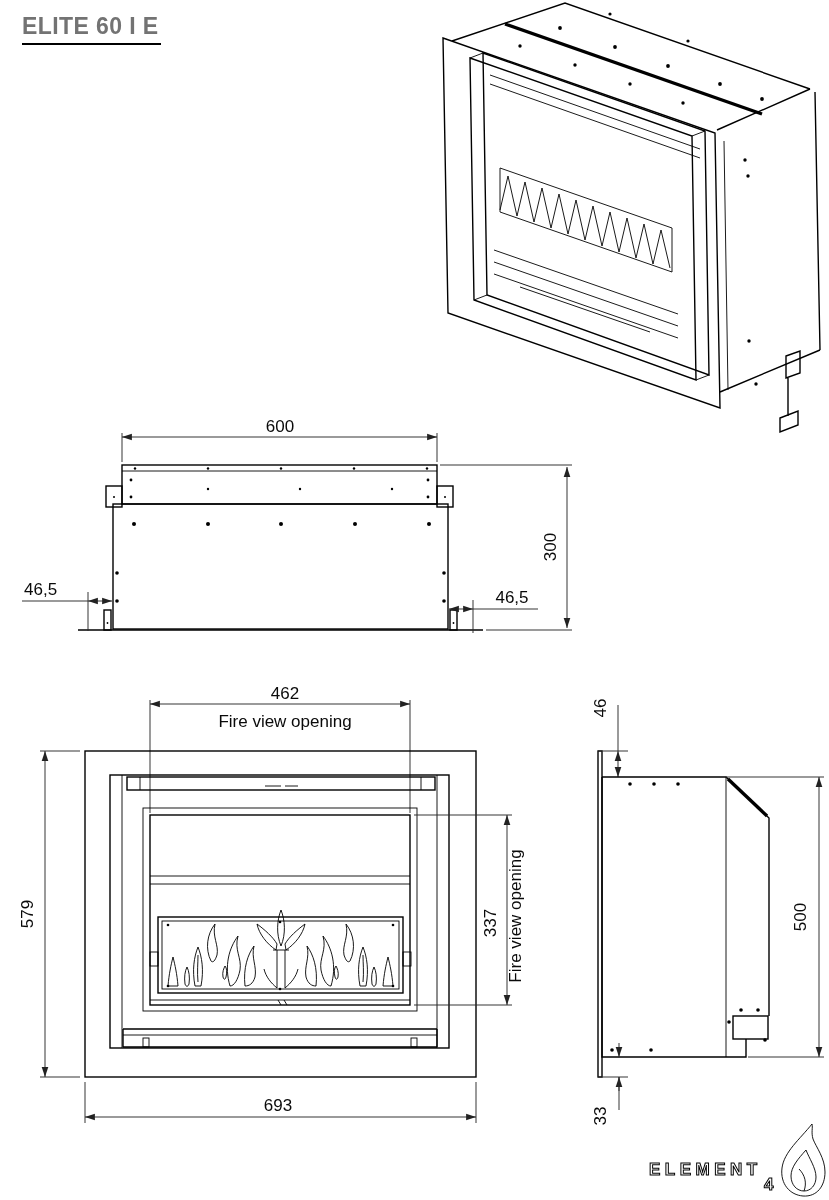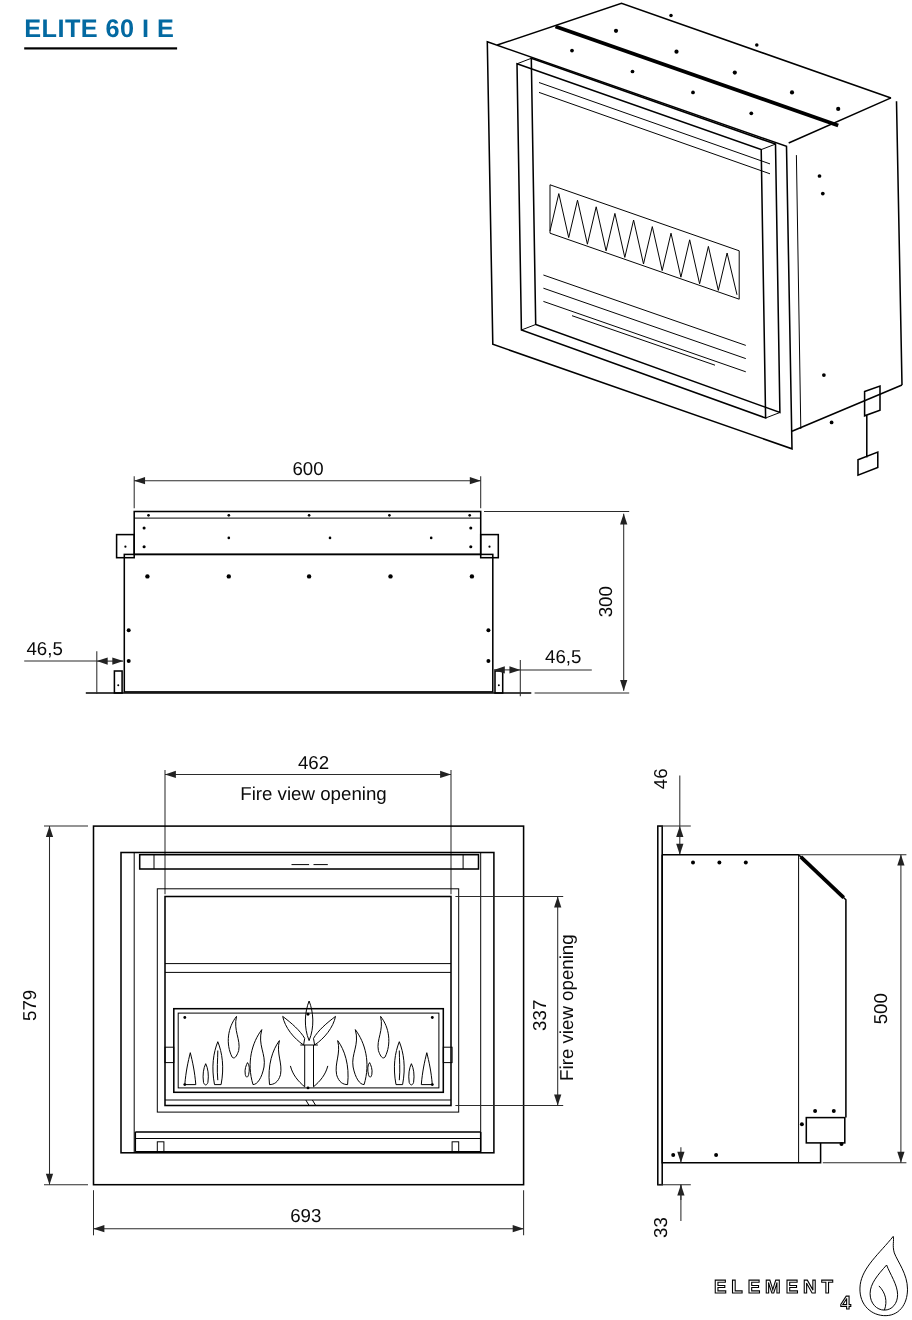--- a/index.html
+++ b/index.html
@@ -1,19 +1,19 @@
 <!DOCTYPE html>
 <html><head>
 <meta charset="utf-8">
 <style>
   html,body{margin:0;padding:0;background:#fff;}
   #page{position:relative;width:829px;height:1200px;background:#fff;overflow:hidden;
         font-family:"Liberation Sans",sans-serif;}
   #title{position:absolute;left:22px;top:13px;font-size:23px;font-weight:bold;
-         letter-spacing:.4px;color:#0369a1;border-bottom:2.5px solid #000;padding:0 3px 3px 0;}
+         letter-spacing:.4px;color:#737373;border-bottom:2.5px solid #000;padding:0 3px 3px 0;}
   svg{position:absolute;left:0;top:0;}
   .ln{stroke:#000;stroke-width:1.4;fill:none;stroke-linejoin:miter;}
   .ln2{stroke:#000;stroke-width:3.4;fill:none;}
   .tn{stroke:#000;stroke-width:.9;fill:none;}
   .dim{stroke:#2b2b2b;stroke-width:.95;fill:none;}
   .dot{fill:#000;stroke:none;}
   text{font-family:"Liberation Sans",sans-serif;font-size:17px;fill:#0a0a0a;}
   .outline-txt{fill:#fff;stroke:#000;stroke-width:1;font-weight:bold;}
 </style>
 </head>

